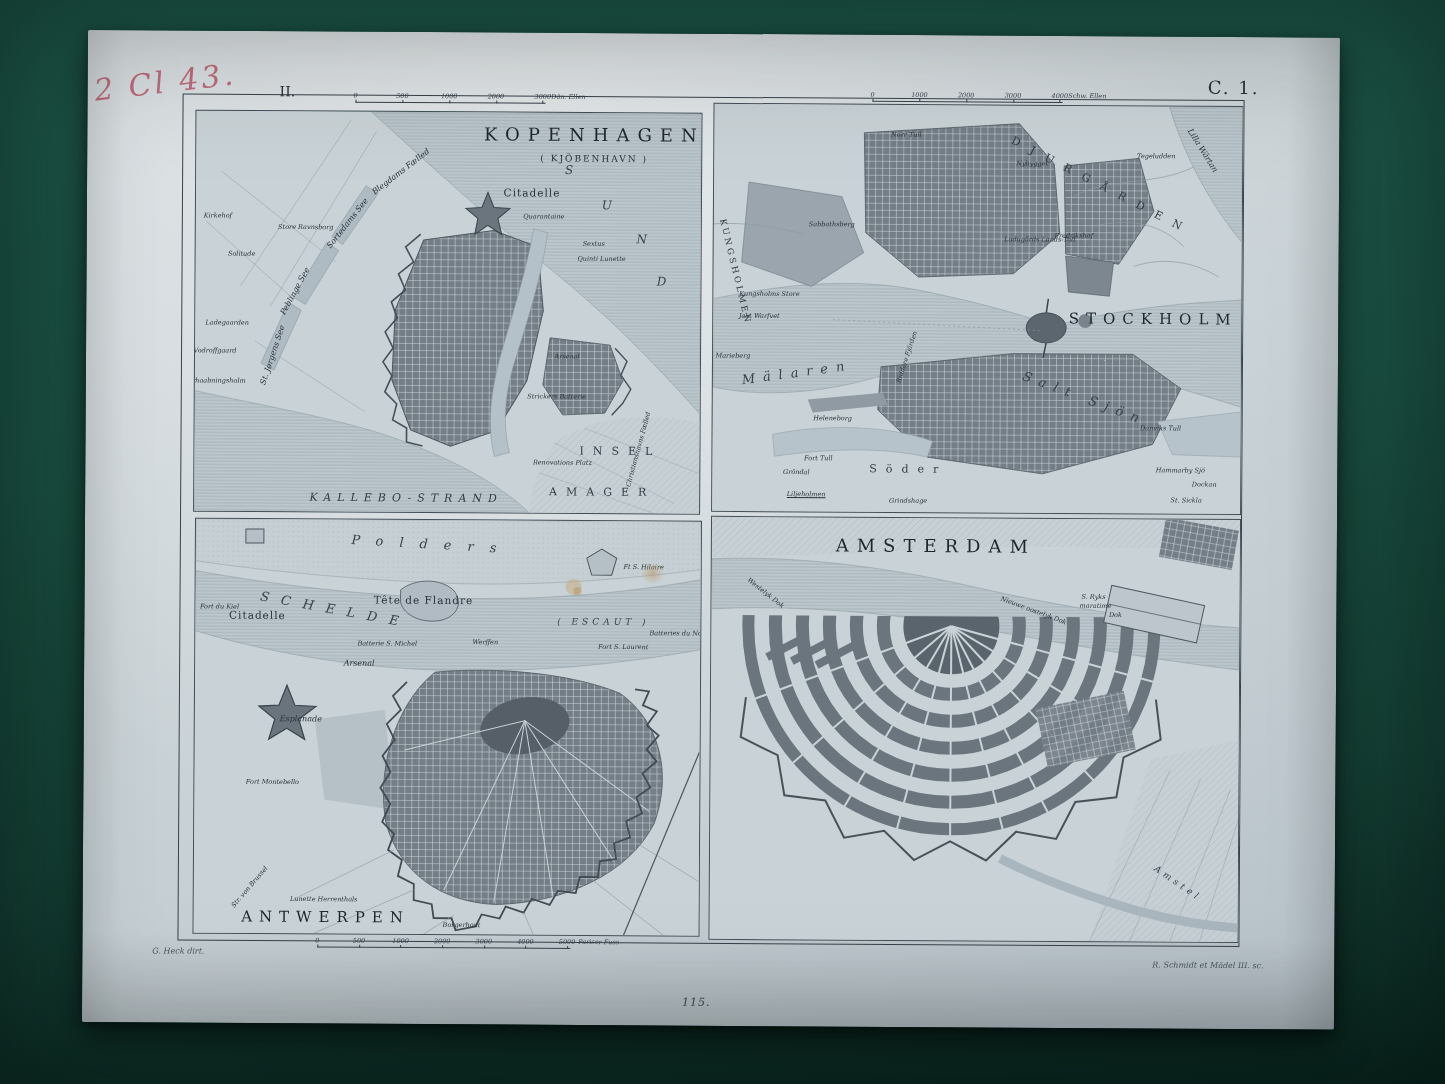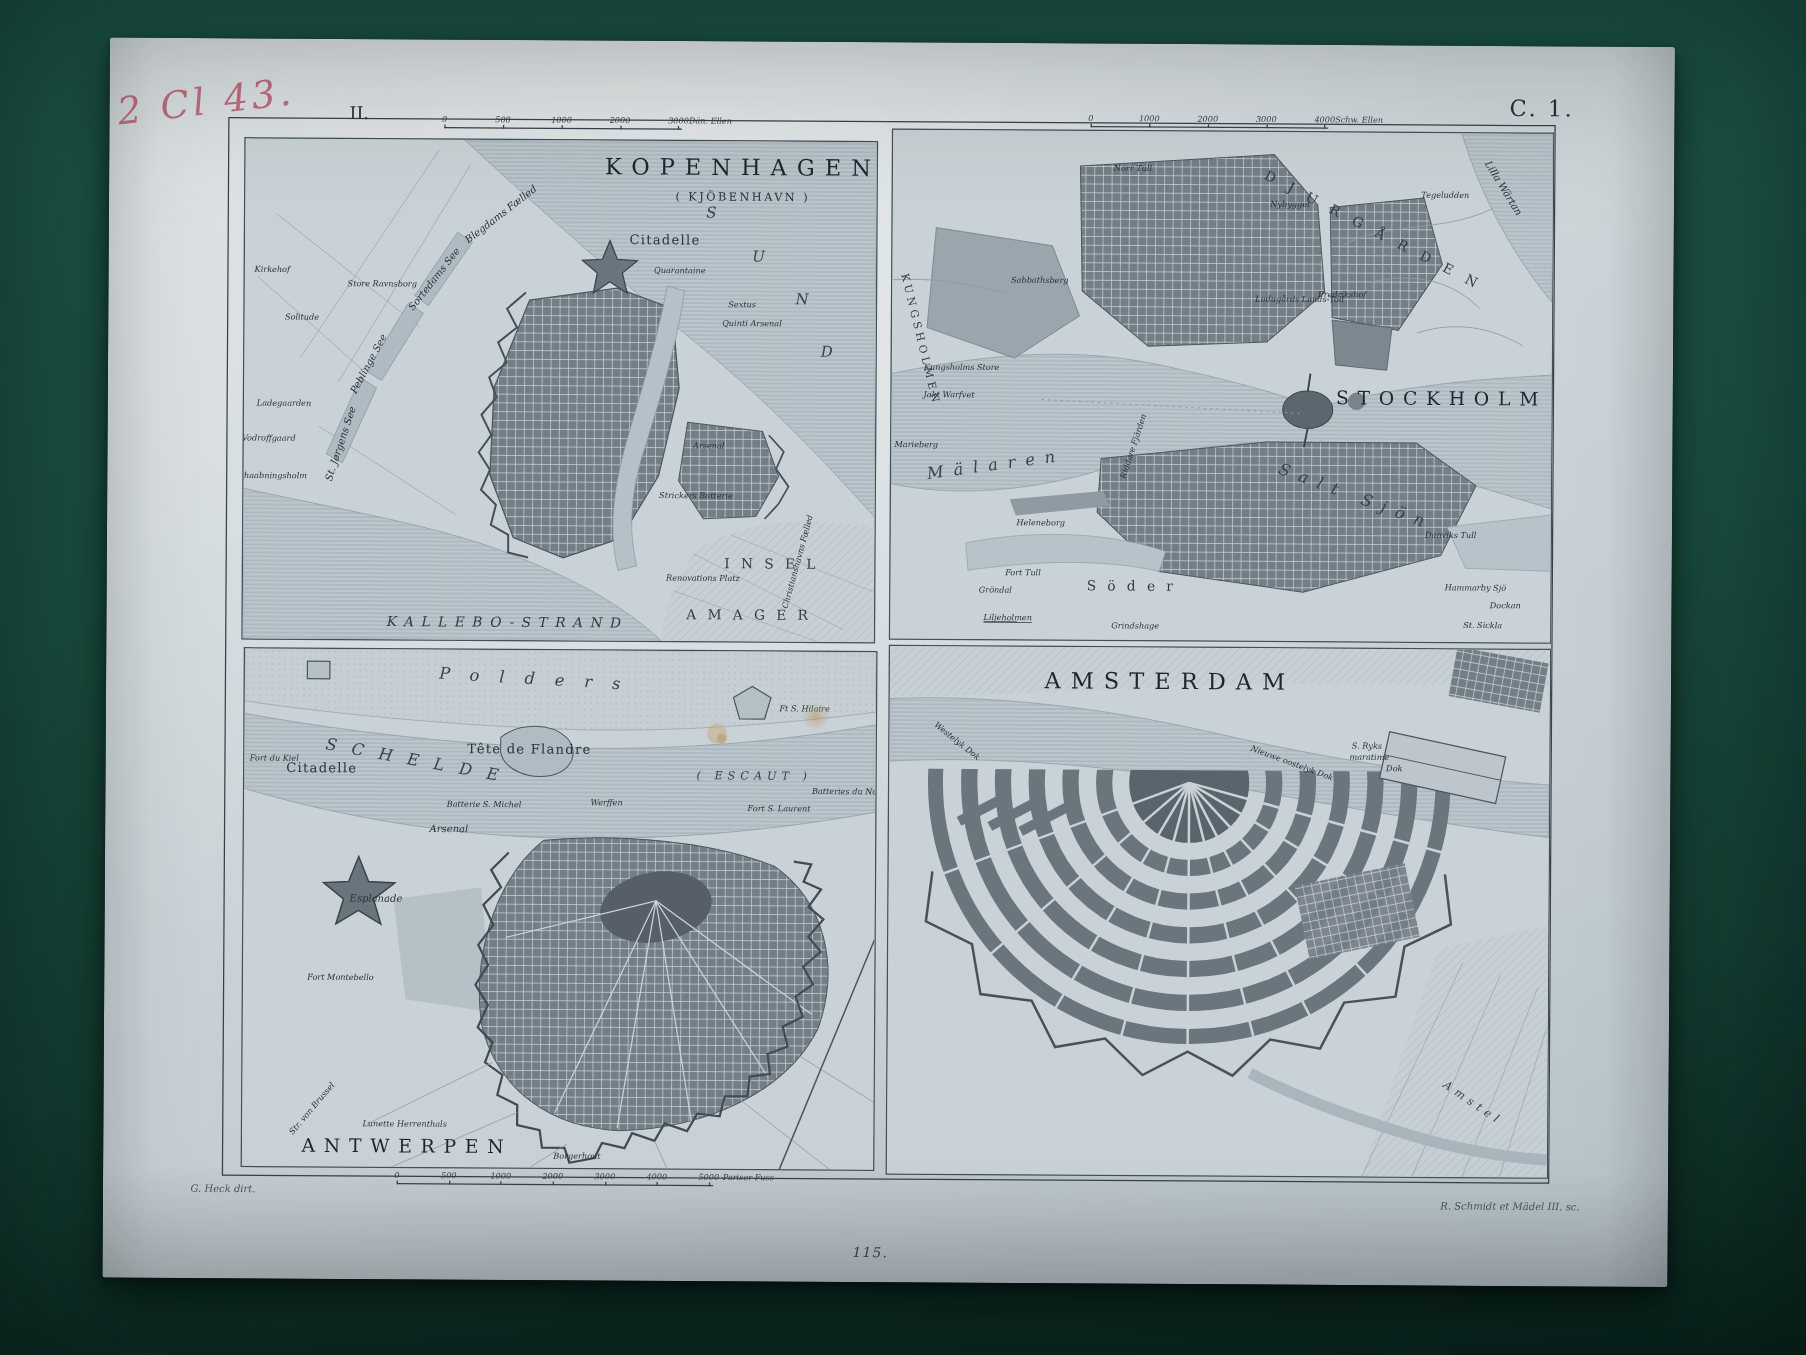--- a/index.html
+++ b/index.html
@@ -131,21 +131,21 @@
       </svg>
     <span class="lbl t1" style="left: 398px; top: 22px; transform: translate(-50%, -50%) rotate(0deg);">KOPENHAGEN</span>
         <span class="lbl t2" style="left: 398px; top: 46px; transform: translate(-50%, -50%) rotate(0deg);">( KJÖBENHAVN )</span>
         <span class="lbl sea" style="left: 374px; top: 57px; transform: translate(-50%, -50%) rotate(0deg);">S</span>
         <span class="lbl sea" style="left: 412px; top: 92px; transform: translate(-50%, -50%) rotate(0deg);">U</span>
         <span class="lbl sea" style="left: 447px; top: 126px; transform: translate(-50%, -50%) rotate(0deg);">N</span>
         <span class="lbl sea" style="left: 467px; top: 168px; transform: translate(-50%, -50%) rotate(0deg);">D</span>
         <span class="lbl med" style="left: 336px; top: 80px; transform: translate(-50%, -50%) rotate(0deg);">Citadelle</span>
         <span class="lbl xs" style="left: 348px; top: 104px; transform: translate(-50%, -50%) rotate(0deg);">Quarantaine</span>
         <span class="lbl xs" style="left: 398px; top: 131px; transform: translate(-50%, -50%) rotate(0deg);">Sextus</span>
-        <span class="lbl xs" style="left: 406px; top: 146px; transform: translate(-50%, -50%) rotate(0deg);">Quinti Arsenal</span>
+        <span class="lbl xs" style="left: 406px; top: 146px; transform: translate(-50%, -50%) rotate(0deg);">Quinti Lunette</span>
         <span class="lbl sm" style="left: 205px; top: 60px; transform: translate(-50%, -50%) rotate(-38deg);">Blegdams Fælled</span>
         <span class="lbl xs" style="left: 22px; top: 105px; transform: translate(-50%, -50%) rotate(0deg);">Kirkehof</span>
         <span class="lbl xs" style="left: 110px; top: 116px; transform: translate(-50%, -50%) rotate(0deg);">Store Ravnsborg</span>
         <span class="lbl xs" style="left: 46px; top: 143px; transform: translate(-50%, -50%) rotate(0deg);">Solitude</span>
         <span class="lbl sm" style="left: 152px; top: 112px; transform: translate(-50%, -50%) rotate(-52deg);">Sortedams See</span>
         <span class="lbl sm" style="left: 100px; top: 180px; transform: translate(-50%, -50%) rotate(-62deg);">Peblinge See</span>
         <span class="lbl sm" style="left: 78px; top: 244px; transform: translate(-50%, -50%) rotate(-72deg);">St. Jørgens See</span>
         <span class="lbl xs" style="left: 32px; top: 212px; transform: translate(-50%, -50%) rotate(0deg);">Ladegaarden</span>
         <span class="lbl xs" style="left: 20px; top: 240px; transform: translate(-50%, -50%) rotate(0deg);">Vodroffgaard</span>
         <span class="lbl xs" style="left: 20px; top: 270px; transform: translate(-50%, -50%) rotate(0deg);">Forhaabningsholm</span>

